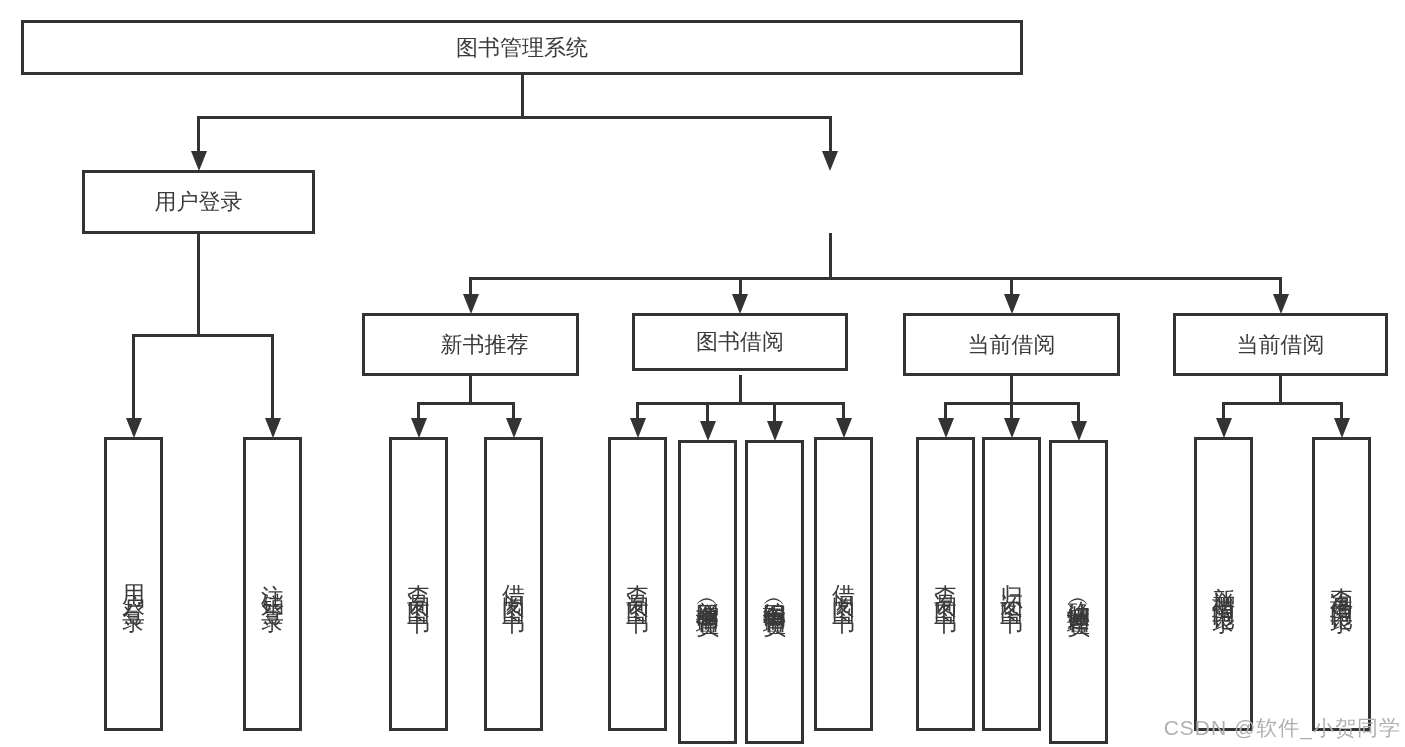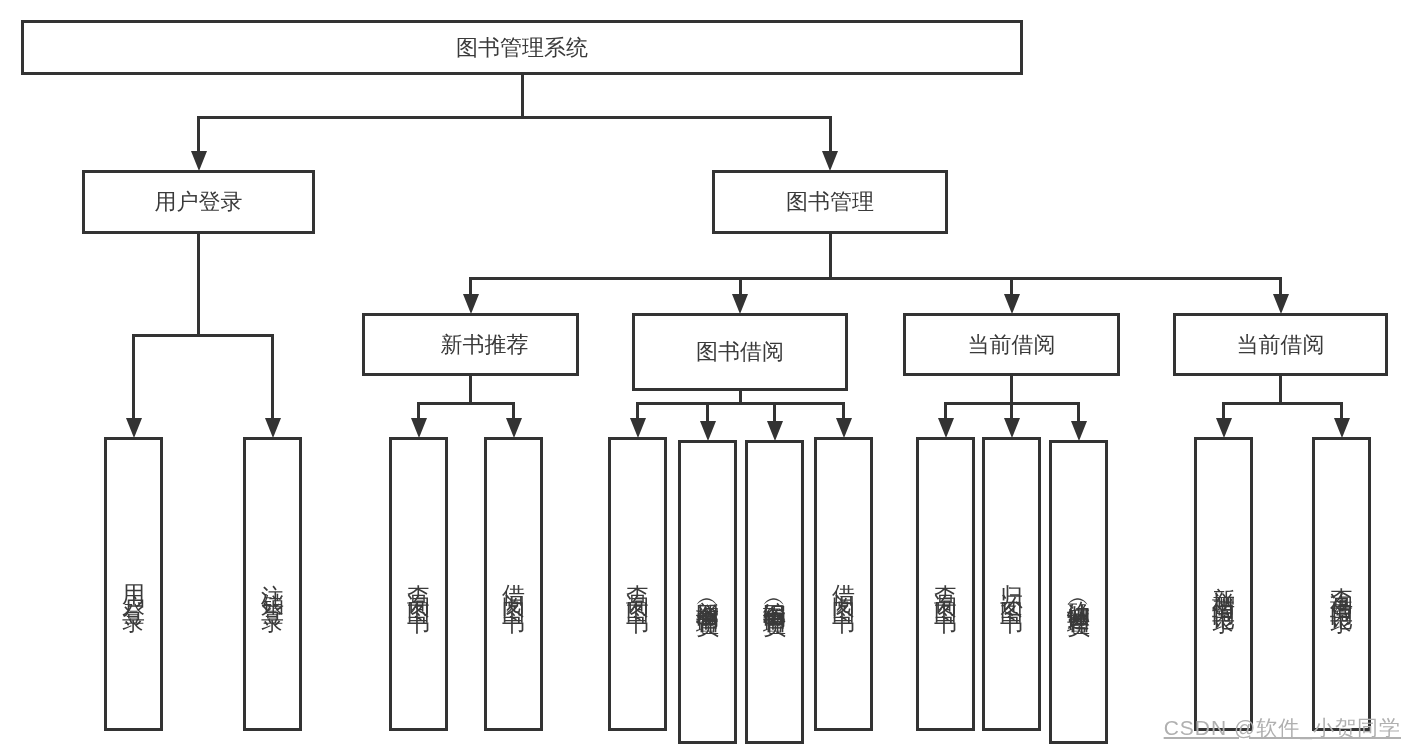--- a/index.html
+++ b/index.html
@@ -54,47 +54,43 @@
   }
   #watermark {
     position: absolute;
     top: 714px;
     right: 4px;
     font-size: 21px;
     letter-spacing: 1px;
     color: var(--watermark-color);
     z-index: 5;
     white-space: nowrap;
-    text-decoration: underline;
   }
 </style>
 </head>
 <body>
 
 <div id="diagram-canvas">
   <div id="watermark">CSDN @软件_小贺同学</div>
 <div class="node" style="left: 21px; top: 13px; width: 1002px; height: 55px; margin-top: 7px;">
       <span class="lbl">图书管理系统</span>
     </div>
     <div class="node" style="left: 82px; top: 170px; width: 233px; height: 64px;">
       <span class="lbl">用户登录</span>
     </div>
-    <div class="node" style="left: 712px; top: 170px; width: 236px; height: 64px;">
-      <span class="lbl">图书管理</span>
-    </div>
     <div class="node vert" style="left: 104px; top: 437px; width: 59px; height: 294px;">
       <span class="lbl sp-wide">用户登录</span>
     </div>
     <div class="node vert" style="left: 243px; top: 437px; width: 59px; height: 294px;">
       <span class="lbl sp-wide">注销登录</span>
     </div>
     <div class="node" style="left: 362px; top: 313px; width: 217px; height: 63px; padding-left: 28px;">
       <span class="lbl">新书推荐</span>
     </div>
-    <div class="node" style="left: 632px; top: 313px; width: 216px; height: 78px;">
+    <div class="node" style="left: 632px; top: 313px; width: 216px; height: 58px;">
       <span class="lbl">图书借阅</span>
     </div>
     <div class="node" style="left: 903px; top: 313px; width: 217px; height: 63px; text-align: center;">
       <span class="lbl">当前借阅</span>
     </div>
     <div class="node" style="left: 1173px; top: 313px; width: 215px; height: 63px;">
       <span class="lbl">当前借阅</span>
     </div>
     <div class="node vert" style="left: 389px; top: 437px; width: 59px; height: 294px;">
       <span class="lbl sp-wide">查询图书</span>

